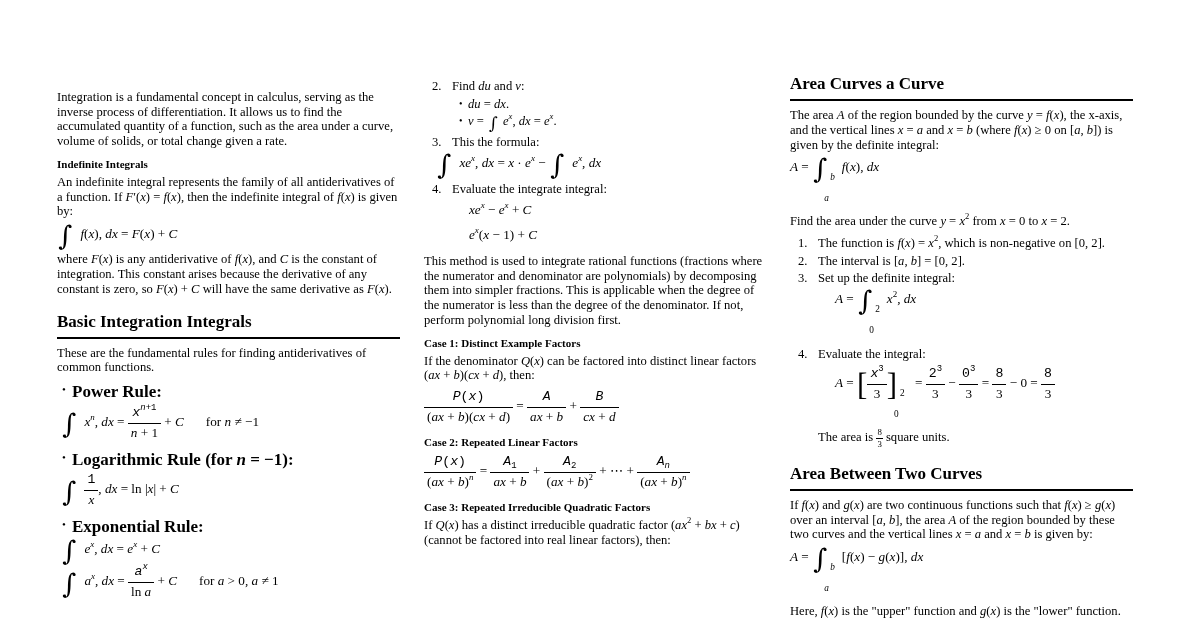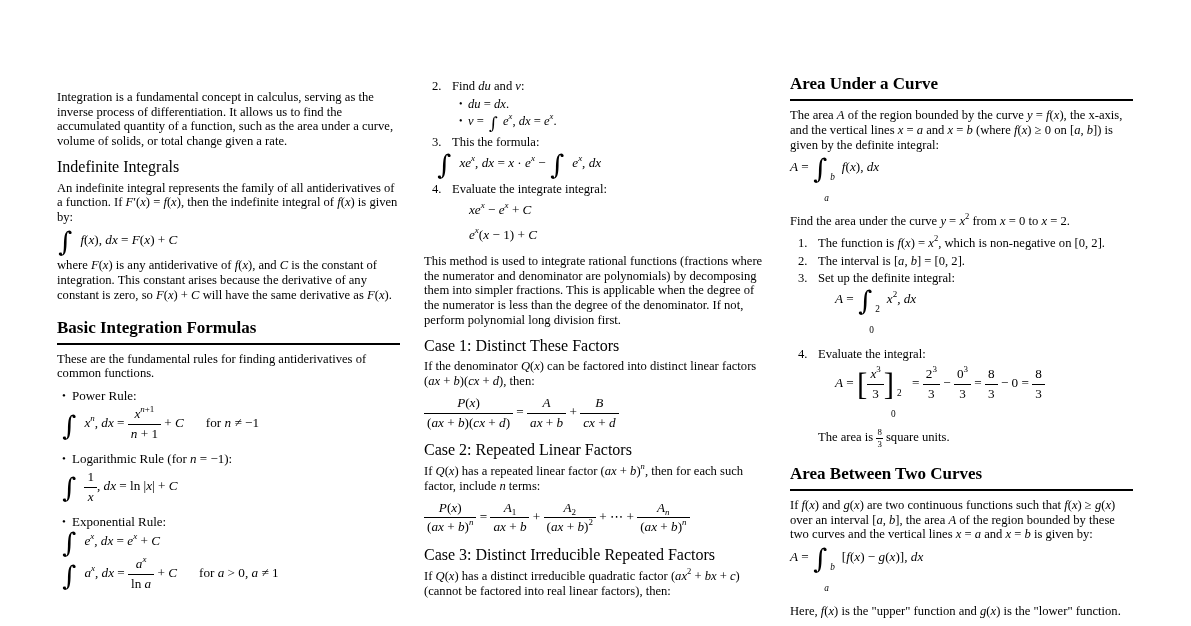--- a/index.html
+++ b/index.html
@@ -16,21 +16,21 @@
   #col1 { left:57px;  padding-top:90px; }
   #col2 { left:424px; padding-top:79px; }
   #col3 { left:790px; padding-top:74px; }
 
   .hrule {
     font-size:17px; font-weight:bold; line-height:1.18;
     padding-bottom:5px; border-bottom:2px solid #000;
     margin:0 0 7px 0;
   }
   .mt { margin-top:15px; }
-  .sub { font-size:16px; font-weight:normal; margin:9px 0 4px; }
+  .sub { font-size:11px; font-weight:bold; margin:9px 0 4px; }
   .para { margin:0 0 7px; }
   .fx { font-size:13.2px; margin:7px 0 11px; white-space:nowrap; }
   .fx.tight { margin:4px 4px 9px; }
   .fx.inlist { margin:5px 17px 9px; }
   .fx.out { margin-left:-16px; }
 
   sup, sub { font-size:68%; line-height:0; }
   sup { vertical-align:6px; }
   sub { vertical-align:-3px; }
 
@@ -48,50 +48,50 @@
   .lims {
     display:inline-flex; flex-direction:column;
     justify-content:space-between; height:30px;
     vertical-align:-9px; font-size:9.3px; line-height:1;
     margin-right:7px;
   }
   .lims .lu { margin-left:3px; }
   .lims .ll { margin-left:-3px; }
 
   .fr { display:inline-block; vertical-align:middle; text-align:center; line-height:1.12; }
-  .fr .nu { display:block; padding:0 3px 2px; }
+  .fr .nu { display:block; padding:0 3px 2px;font-family:Liberation Mono, monospace; }
   .fr .de { display:block; border-top:1px solid #000; padding:2px 3px 0; }
   .frs { display:inline-block; vertical-align:middle; text-align:center; font-size:8.8px; line-height:1; }
   .frs .nu { display:block; padding:0 1px 1px; }
   .frs .de { display:block; border-top:1px solid #000; padding:1px 1px 0; }
 
   .brk { font-style:normal; font-size:31px; line-height:0; vertical-align:-8px; }
   .qsp { display:inline-block; width:22px; }
 
   .bul { display:flex; padding-left:5px; margin:4px 0 2px; }
   .bdot { width:10px; flex:none; font-size:11px; padding-top:1px; }
-  .blab { font-weight:normal; font-size:13px; }
+  .blab { font-weight:bold; font-size:17px; }
 
   .oli { display:flex; padding-left:8px; margin:0 0 3px; }
   .onum { width:20px; flex:none; }
   .obody { flex:1; min-width:0; }
   .subul { padding-left:7px; }
   .sli { display:flex; margin:3px 0; }
   .sli .bdot { width:9px; font-size:10px; }
 </style>
 </head>
 <body>
 
 <div class="col" id="col1">
   <p class="para">Integration is a fundamental concept in calculus, serving as the inverse process of differentiation. It allows us to find the accumulated quantity of a function, such as the area under a curve, volume of solids, or total change given a rate.</p>
   <div class="sub">Indefinite Integrals</div>
   <p class="para">An indefinite integral represents the family of all antiderivatives of a function. If <i>F</i>′(<i>x</i>) = <i>f</i>(<i>x</i>), then the indefinite integral of <i>f</i>(<i>x</i>) is given by:</p>
   <div class="fx"><span class="ig">∫</span> <i>f</i>(<i>x</i>), <i>dx</i> = <i>F</i>(<i>x</i>) + <i>C</i></div>
   <p class="para">where <i>F</i>(<i>x</i>) is any antiderivative of <i>f</i>(<i>x</i>), and <i>C</i> is the constant of integration. This constant arises because the derivative of any constant is zero, so <i>F</i>(<i>x</i>) + <i>C</i> will have the same derivative as <i>F</i>(<i>x</i>).</p>
-  <h2 class="hrule mt">Basic Integration Formulas</h2>
+  <h2 class="hrule mt">Basic Integration Integrals</h2>
   <p class="para">These are the fundamental rules for finding antiderivatives of common functions.</p>
   <div class="bul">
     <span class="bdot">•</span>
     <span class="blab">Power Rule:</span>
   </div>
   <div class="fx tight"><span class="ig">∫</span> <i>x</i><sup><i>n</i></sup>, <i>dx</i> = <span class="fr"><span class="nu"><i>x</i><sup><i>n</i>+1</sup></span><span class="de"><i>n</i> + 1</span></span> + <i>C</i><span class="qsp"></span>for <i>n</i> ≠ −1</div>
   <div class="bul">
     <span class="bdot">•</span>
     <span class="blab">Logarithmic Rule (for <i>n</i> = −1):</span>
   </div>
@@ -130,33 +130,32 @@
   </div>
   <div class="oli">
     <span class="onum">4.</span>
     <div class="obody">
       <div>Evaluate the integrate integral:</div>
       <div class="fx inlist"><i>xe</i><sup><i>x</i></sup> − <i>e</i><sup><i>x</i></sup> + <i>C</i></div>
       <div class="fx inlist"><i>e</i><sup><i>x</i></sup>(<i>x</i> − 1) + <i>C</i></div>
     </div>
   </div>
   <p class="para">This method is used to integrate rational functions (fractions where the numerator and denominator are polynomials) by decomposing them into simpler fractions. This is applicable when the degree of the numerator is less than the degree of the denominator. If not, perform polynomial long division first.</p>
-  <div class="sub">Case 1: Distinct These Factors</div>
+  <div class="sub">Case 1: Distinct Example Factors</div>
   <p class="para">If the denominator <i>Q</i>(<i>x</i>) can be factored into distinct linear factors (<i>ax</i> + <i>b</i>)(<i>cx</i> + <i>d</i>), then:</p>
   <div class="fx"><span class="fr"><span class="nu"><i>P</i>(<i>x</i>)</span><span class="de">(<i>ax</i> + <i>b</i>)(<i>cx</i> + <i>d</i>)</span></span> = <span class="fr"><span class="nu"><i>A</i></span><span class="de"><i>ax</i> + <i>b</i></span></span> + <span class="fr"><span class="nu"><i>B</i></span><span class="de"><i>cx</i> + <i>d</i></span></span></div>
   <div class="sub">Case 2: Repeated Linear Factors</div>
-  <p class="para">If <i>Q</i>(<i>x</i>) has a repeated linear factor (<i>ax</i> + <i>b</i>)<sup><i>n</i></sup>, then for each such factor, include <i>n</i> terms:</p>
   <div class="fx"><span class="fr"><span class="nu"><i>P</i>(<i>x</i>)</span><span class="de">(<i>ax</i> + <i>b</i>)<sup><i>n</i></sup></span></span> = <span class="fr"><span class="nu"><i>A</i><sub>1</sub></span><span class="de"><i>ax</i> + <i>b</i></span></span> + <span class="fr"><span class="nu"><i>A</i><sub>2</sub></span><span class="de">(<i>ax</i> + <i>b</i>)<sup>2</sup></span></span> + ⋯ + <span class="fr"><span class="nu"><i>A</i><sub><i>n</i></sub></span><span class="de">(<i>ax</i> + <i>b</i>)<sup><i>n</i></sup></span></span></div>
-  <div class="sub">Case 3: Distinct Irreducible Repeated Factors</div>
+  <div class="sub">Case 3: Repeated Irreducible Quadratic Factors</div>
   <p class="para">If <i>Q</i>(<i>x</i>) has a distinct irreducible quadratic factor (<i>ax</i><sup>2</sup> + <i>bx</i> + <i>c</i>) (cannot be factored into real linear factors), then:</p>
 
 </div>
 
 <div class="col" id="col3">
-  <h2 class="hrule">Area Under a Curve</h2>
+  <h2 class="hrule">Area Curves a Curve</h2>
   <p class="para">The area <i>A</i> of the region bounded by the curve <i>y</i> = <i>f</i>(<i>x</i>), the x-axis, and the vertical lines <i>x</i> = <i>a</i> and <i>x</i> = <i>b</i> (where <i>f</i>(<i>x</i>) ≥ 0 on [<i>a</i>, <i>b</i>]) is given by the definite integral:</p>
   <div class="fx"><i>A</i> = <span class="igl"><span class="ig">∫</span><span class="lims">
           <span class="lu"><i>b</i></span>
           <span class="ll"><i>a</i></span>
         </span></span><i>f</i>(<i>x</i>), <i>dx</i></div>
   <p class="para">Find the area under the curve <i>y</i> = <i>x</i><sup>2</sup> from <i>x</i> = 0 to <i>x</i> = 2.</p>
   <div class="oli">
     <span class="onum">1.</span>
     <div class="obody">
         <div>The function is <i>f</i>(<i>x</i>) = <i>x</i><sup>2</sup>, which is non-negative on [0, 2].</div>

